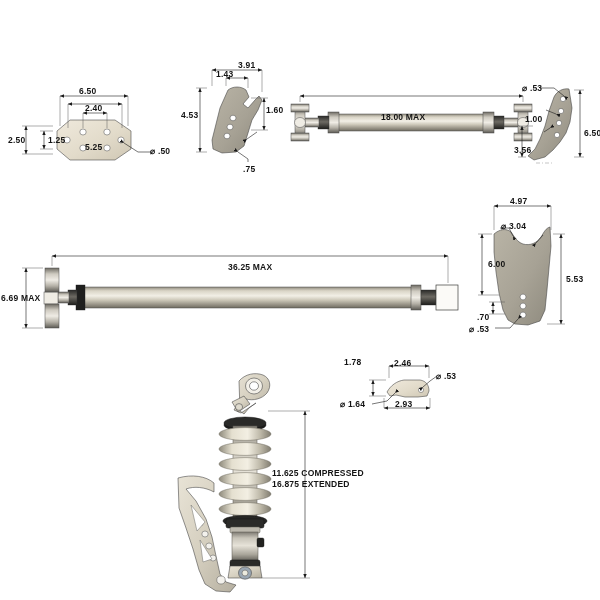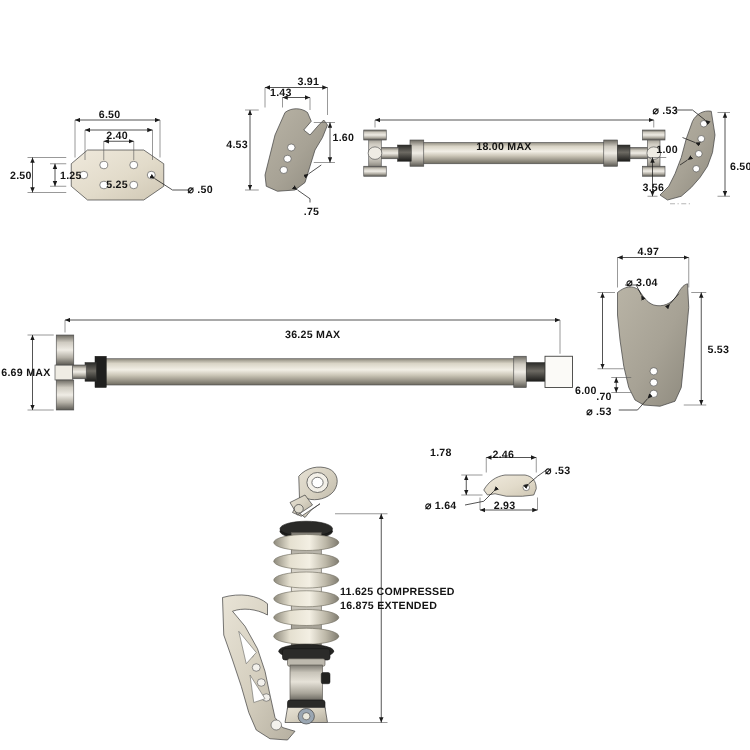--- a/index.html
+++ b/index.html
@@ -337,21 +337,21 @@
   <div class="dim" style="left:522px; top:83px;">⌀ .53</div>
   <div class="dim" style="left:525px; top:114px;">1.00</div>
   <div class="dim" style="left:584px; top:128px;">6.50</div>
   <div class="dim" style="left:514px; top:145px;">3.56</div>
 
   <div class="dim" style="left:228px; top:262px;">36.25 MAX</div>
   <div class="dim" style="left:1px;   top:293px;">6.69 MAX</div>
 
   <div class="dim" style="left:510px; top:196px;">4.97</div>
   <div class="dim" style="left:501px; top:221px;text-align:center;">⌀ 3.04</div>
-  <div class="dim" style="left:460px; top:259px;margin-top:48px;">6.00</div>
+  <div class="dim" style="left:488px; top:259px;">6.00</div>
   <div class="dim" style="left:566px; top:274px;">5.53</div>
   <div class="dim" style="left:477px; top:312px;">.70</div>
   <div class="dim" style="left:469px; top:324px;">⌀ .53</div>
 
   <div class="dim" style="left:344px; top:357px;">1.78</div>
   <div class="dim" style="left:394px; top:358px;">2.46</div>
   <div class="dim" style="left:436px; top:371px;">⌀ .53</div>
   <div class="dim" style="left:340px; top:399px;">⌀ 1.64</div>
   <div class="dim" style="left:395px; top:399px;">2.93</div>
 

